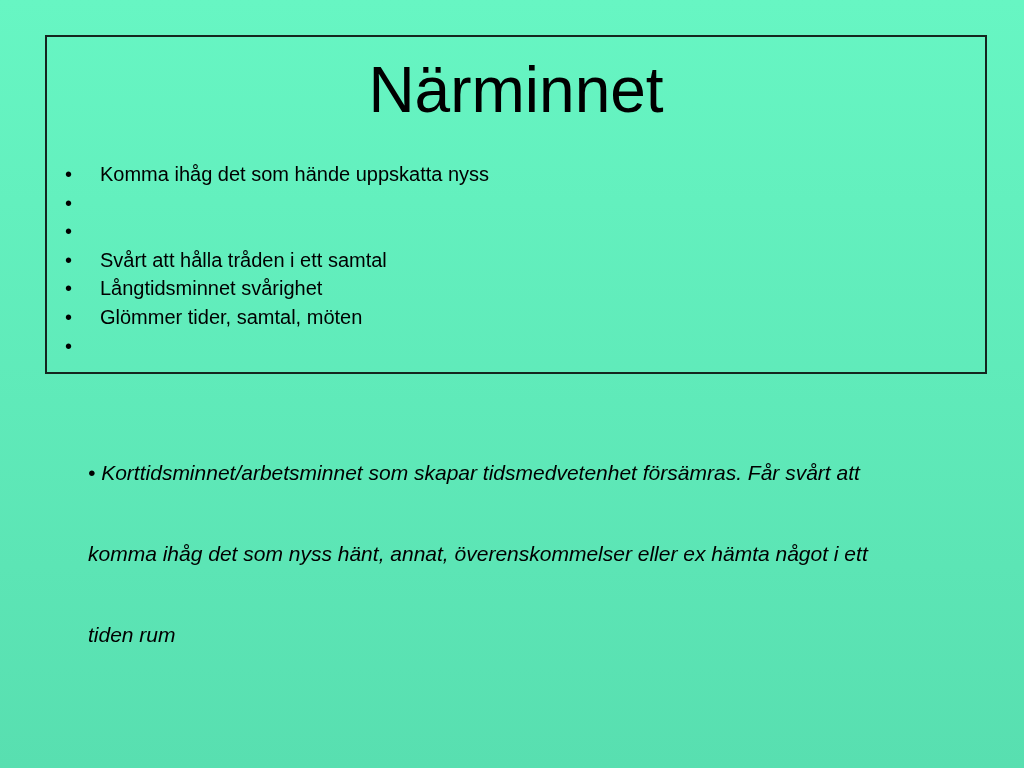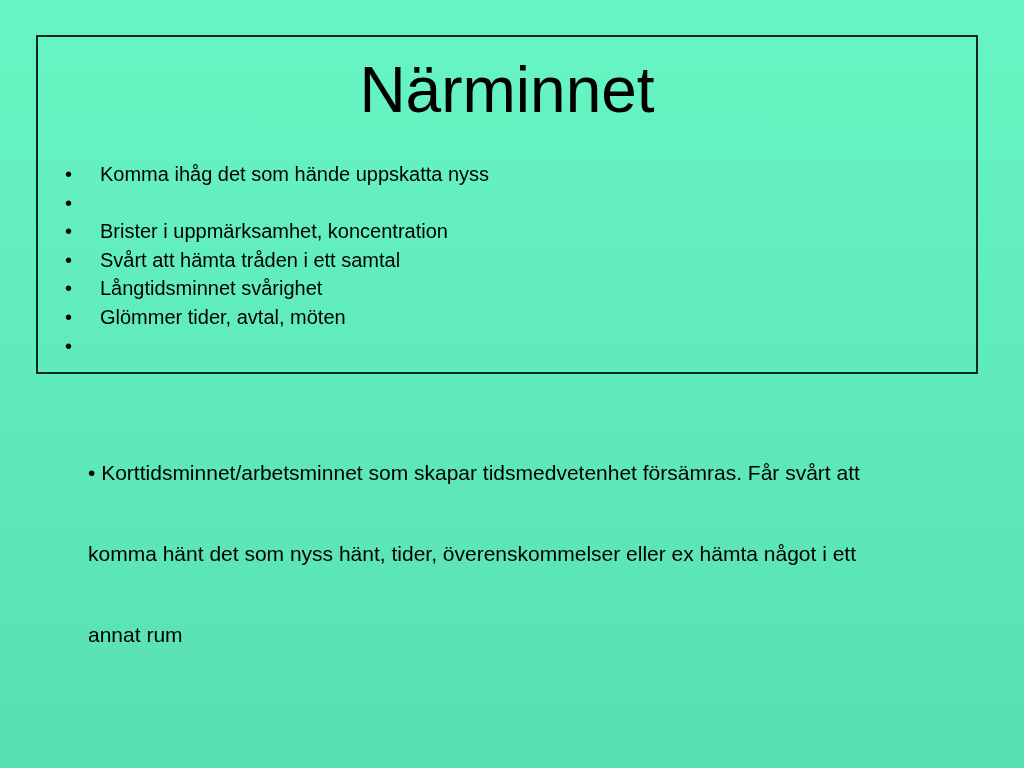--- a/index.html
+++ b/index.html
@@ -8,21 +8,21 @@
     font-family: "Liberation Sans", sans-serif;
     color: var(--text-color, #000);
   }
   .slide {
     position: relative;
     width: 1024px; height: 768px;
     background: linear-gradient(to bottom, var(--bg-top, #67f6c3) 0%, var(--bg-bottom, #58dfb0) 100%);
   }
   .title-box {
     position: absolute;
-    left: 36px; top: 35px;
+    left: 45px; top: 35px;
     width: 938px; height: 335px;
     border: 2px solid var(--box-border, #14261f);
     box-sizing: content-box;
   }
   .title {
     margin: 0;
     padding-top: 21px;
     text-align: center;
     font-size: 64px;
     font-weight: 400;
@@ -48,64 +48,63 @@
     flex: 0 0 35px;
     font-size: 20px;
   }
   .body-text {
     position: absolute;
     left: 88px; top: 405px;
     font-size: 21px;
     line-height: 27px;
     white-space: pre;
   }
-  .body-line { min-height: 27px; }
+  .body-line { min-height: 27px; font-style: italic; }
 </style>
 </head>
 <body>
 
 <div class="slide">
 
   <div class="title-box">
     <h1 class="title">Närminnet</h1>
   </div>
 
   <ul class="bullets">
     <li class="bullet-item">
       <span class="marker">•</span>
       <span class="btext">Komma ihåg det som hände uppskatta nyss</span>
     </li>
     <li class="bullet-item">
       <span class="marker">•</span>
     </li>
     <li class="bullet-item">
       <span class="marker">•</span>
-      <span class="btext">Brister i uppmärksamhet, koncentration</span>
     </li>
     <li class="bullet-item">
       <span class="marker">•</span>
-      <span class="btext">Svårt att hämta tråden i ett samtal</span>
+      <span class="btext">Svårt att hålla tråden i ett samtal</span>
     </li>
     <li class="bullet-item">
       <span class="marker">•</span>
       <span class="btext">Långtidsminnet svårighet</span>
     </li>
     <li class="bullet-item">
       <span class="marker">•</span>
-      <span class="btext">Glömmer tider, avtal, möten</span>
+      <span class="btext">Glömmer tider, samtal, möten</span>
     </li>
     <li class="bullet-item">
       <span class="marker">•</span>
     </li>
   </ul>
 
   <div class="body-text">
     <div class="body-line">• Korttidsminnet/arbetsminnet som skapar tidsmedvetenhet försämras. Får svårt att</div>
-    <div class="body-line">komma hänt det som nyss hänt, tider, överenskommelser eller ex hämta något i ett</div>
-    <div class="body-line">annat rum</div>
+    <div class="body-line">komma ihåg det som nyss hänt, annat, överenskommelser eller ex hämta något i ett</div>
+    <div class="body-line">tiden rum</div>
     
     
     
     
     
   </div>
 
 </div>
 
 </body></html>

